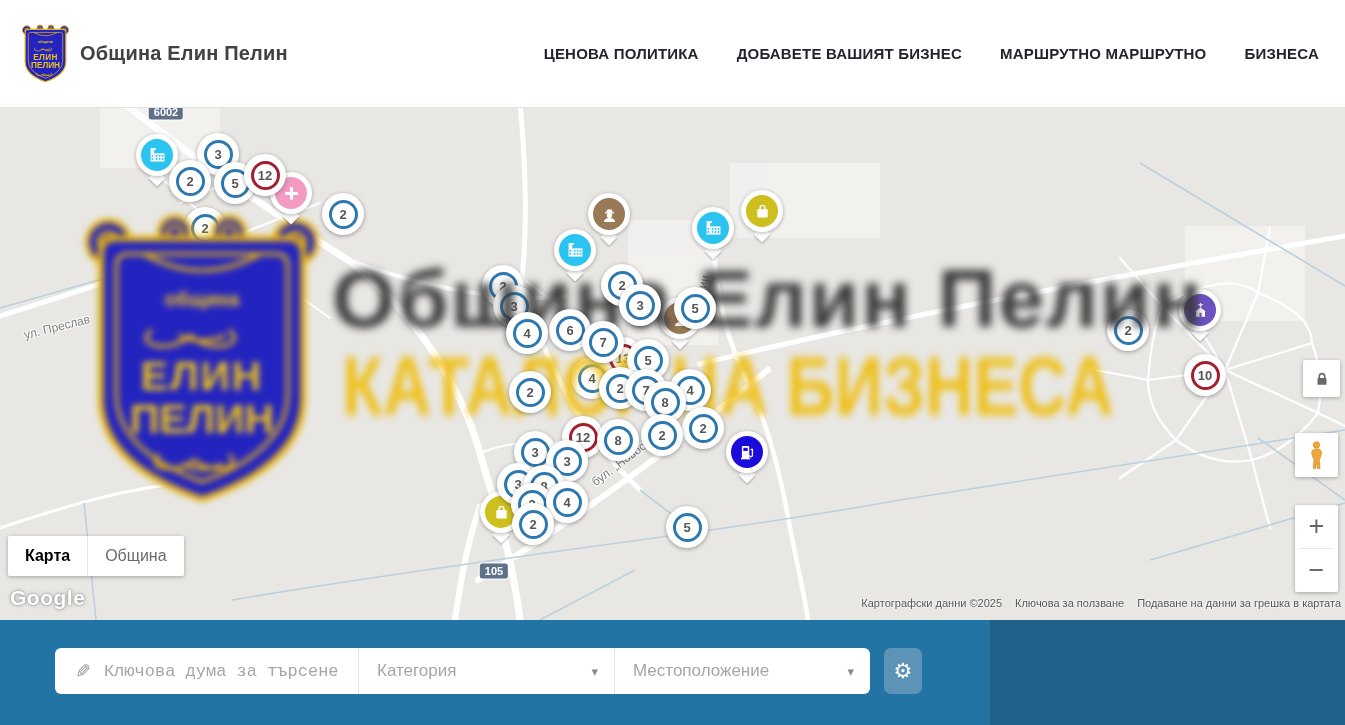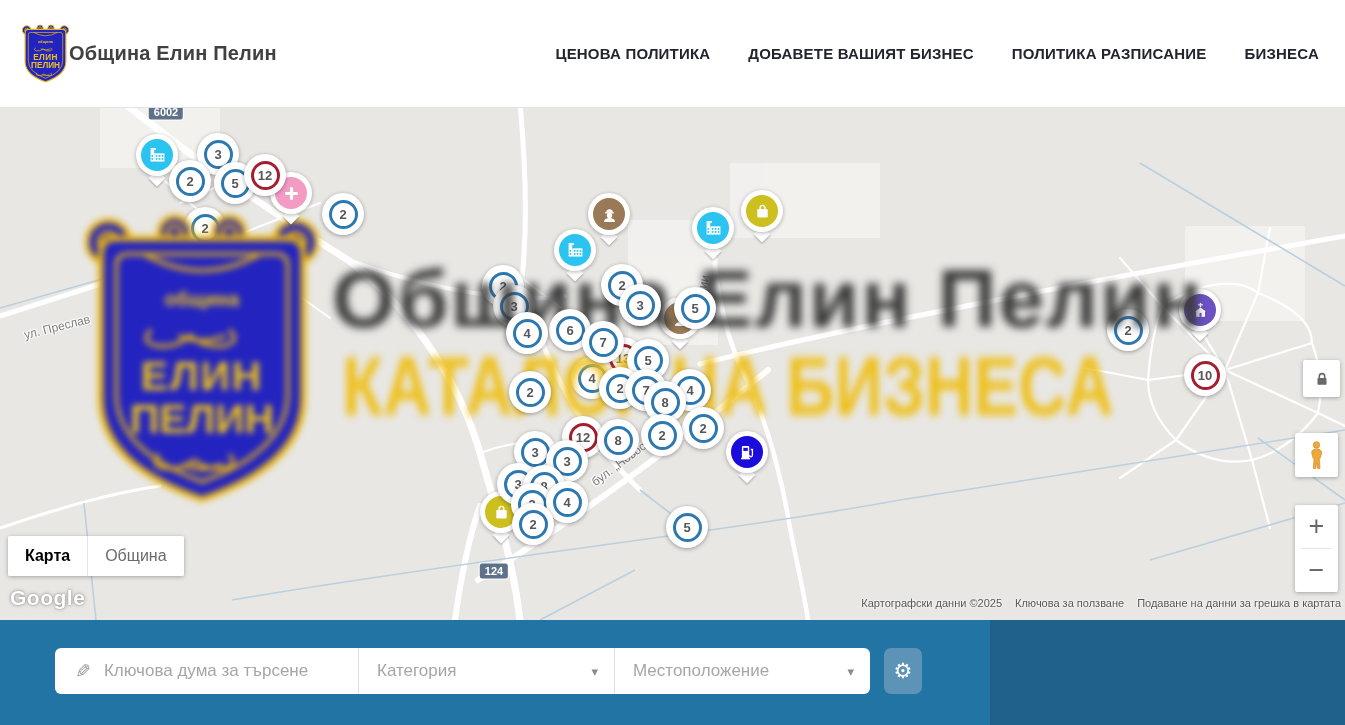--- a/index.html
+++ b/index.html
@@ -3,21 +3,21 @@
 <meta charset="utf-8">
 <style>
   * { margin:0; padding:0; box-sizing:border-box; }
   body { font-family:"Liberation Sans","DejaVu Sans",sans-serif; background:#fff; }
   .stage { position:relative; width:1345px; height:725px; overflow:hidden; background:#fff; }
 
   
   header { position:absolute; top:0; left:0; width:1345px; height:108px;
            background:#fff; border-bottom:1px solid #e3e3e3; display:flex; align-items:center;
            padding:0 26px 0 22px; z-index:100; }
-  .brand { display:flex; align-items:center; text-decoration:none; cursor:pointer; }
+  .brand { display:flex; align-items:center; gap:11px; text-decoration:none; cursor:pointer; }
   .brand-crest { width:47px; height:62px; }
   .brand-line1 { font-weight:700; font-size:20px; color:#414141; letter-spacing:.2px; }
   .brand-line2 { font-weight:700; font-size:16.5px; color:#e9b611; margin-top:2px; letter-spacing:.3px; }
   nav { margin-left:auto; display:flex; gap:38px; }
   nav a { font-weight:700; font-size:15px; color:#23252e; letter-spacing:.2px; text-decoration:none; cursor:pointer; white-space:nowrap; }
 
   
   .map { position:absolute; top:108px; left:0; width:1345px; height:512px; background:#e8e7e4; overflow:hidden; cursor:grab; }
   .roads { position:absolute; top:0; left:0; z-index:4; }
 
@@ -80,21 +80,21 @@
   
   .footer { position:absolute; top:620px; left:0; width:1345px; height:105px; background:#2274a5; z-index:110; }
   .footer-right { position:absolute; left:990px; top:0; width:355px; height:105px; background:#1f6189; }
   .search-group { position:absolute; left:55px; top:28px; width:815px; height:46px; background:#fff;
                   border-radius:6px; display:flex; align-items:stretch; }
   .sg-section { display:flex; align-items:center; position:relative; }
   .sg-keyword { width:303px; padding-left:20px; gap:13px; }
   .pencil-icon { font-family:"DejaVu Sans",sans-serif; font-size:19px; color:#999;
                  transform:scaleX(-1); display:inline-block; }
   .sg-keyword input { border:none; outline:none; flex:1; font-size:17px; color:#b91c1c;
-                      font-family:Liberation Sans, sans-serif; background:transparent; padding-right:10px; }
+                      font-family:Liberation Mono, monospace; background:transparent; padding-right:10px; }
   .sg-keyword input::placeholder { color:#a6a6a6; opacity:1; }
   .sg-select { width:256px; border-left:1px solid #e2e2e2; padding:0 16px 0 18px;
                justify-content:space-between; cursor:pointer; }
   .sel-label { font-size:17px; color:#a6a6a6; }
   .caret { font-family:"DejaVu Sans",sans-serif; font-size:13px; color:#8a8a8a; }
   .gear-btn { position:absolute; left:884px; top:28px; width:38px; height:46px; background:#5e93b8;
               border:none; border-radius:7px; cursor:pointer; display:flex; align-items:center; justify-content:center; }
   .gear-icon { font-family:"DejaVu Sans",sans-serif; font-size:21px; color:#fff; line-height:1; }
   .search-btn { position:absolute; left:1016px; top:28px; width:304px; height:46px; background:#eec51e;
                 border:none; border-radius:4px; cursor:pointer; display:flex; align-items:center;
@@ -136,21 +136,21 @@
       <svg class="brand-crest">
           <use href="#crest-symbol"></use>
         </svg>
       <div class="brand-text">
         <div class="brand-line1">Община Елин Пелин</div>
       </div>
     </a>
     <nav>
       <a>ЦЕНОВА ПОЛИТИКА</a>
       <a>ДОБАВЕТЕ ВАШИЯТ БИЗНЕС</a>
-      <a>ПОЛИТИКА РАЗПИСАНИЕ</a>
+      <a>МАРШРУТНО МАРШРУТНО</a>
       <a>БИЗНЕСА</a>
     </nav>
   </header>
 
   <div class="map">
     <svg class="roads" width="1345" height="512" viewBox="0 0 1345 512">
       <g fill="#f3f2f0" opacity="0.85">
         <rect x="628" y="112" width="90" height="125"></rect>
         <rect x="1185" y="118" width="120" height="95"></rect>
         <rect x="730" y="55" width="150" height="75"></rect>
@@ -442,21 +442,21 @@
             </span>
           </span>
         </div>
         <div class="cluster" style="left: 1205px; top: 267px;">
           <span class="ring" style="border-color: rgb(163, 30, 47);">10</span>
         </div>
         <div class="cluster back" style="left: 1128px; top: 222px;">
           <span class="ring" style="border-color: rgb(46, 120, 176);">2</span>
         </div>
         <div class="roadlabel badge" style="left: 166px; top: 4px;">6002</div>
-        <div class="roadlabel badge" style="left: 494px; top: 463px;">124</div>
+        <div class="roadlabel badge" style="left: 494px; top: 463px;">105</div>
         <div class="roadlabel street" style="left: 57px; top: 219px; transform: translate(-50%, -50%) rotate(-14deg);">ул. Преслав</div>
         <div class="roadlabel street" style="left: 624px; top: 352px; transform: translate(-50%, -50%) rotate(-37deg);">бул. „Новосел</div>
         <div class="roadlabel street" style="left: 703px; top: 177px; transform: translate(-50%, -50%) rotate(-78deg);">ции</div>
       </div>
 
     <svg class="wm wm-crest" viewBox="0 0 120 152">
         <use href="#crest-symbol"></use>
       </svg>
     <div class="wm wm-line1">Община Елин Пелин</div>
     <div class="wm wm-line2">КАТАЛОГ НА БИЗНЕСА</div>

